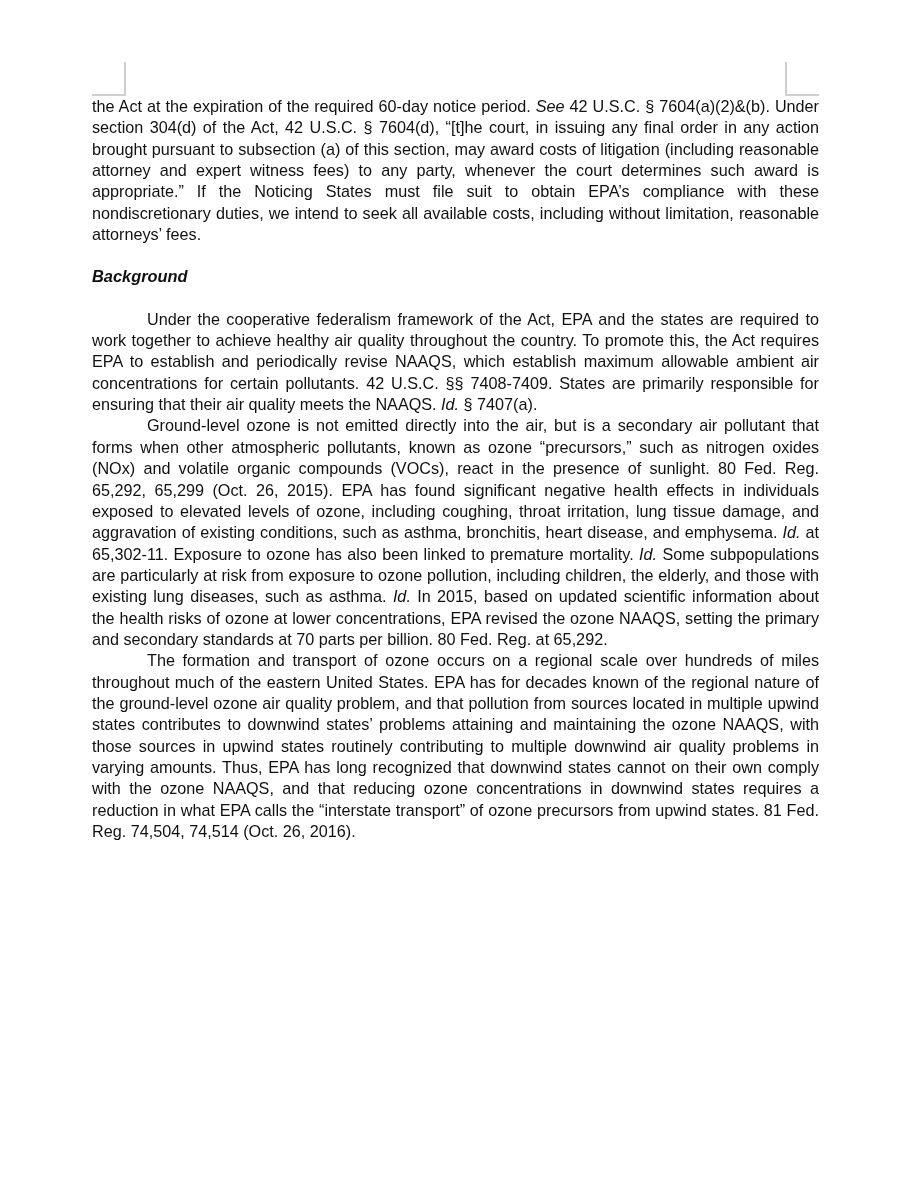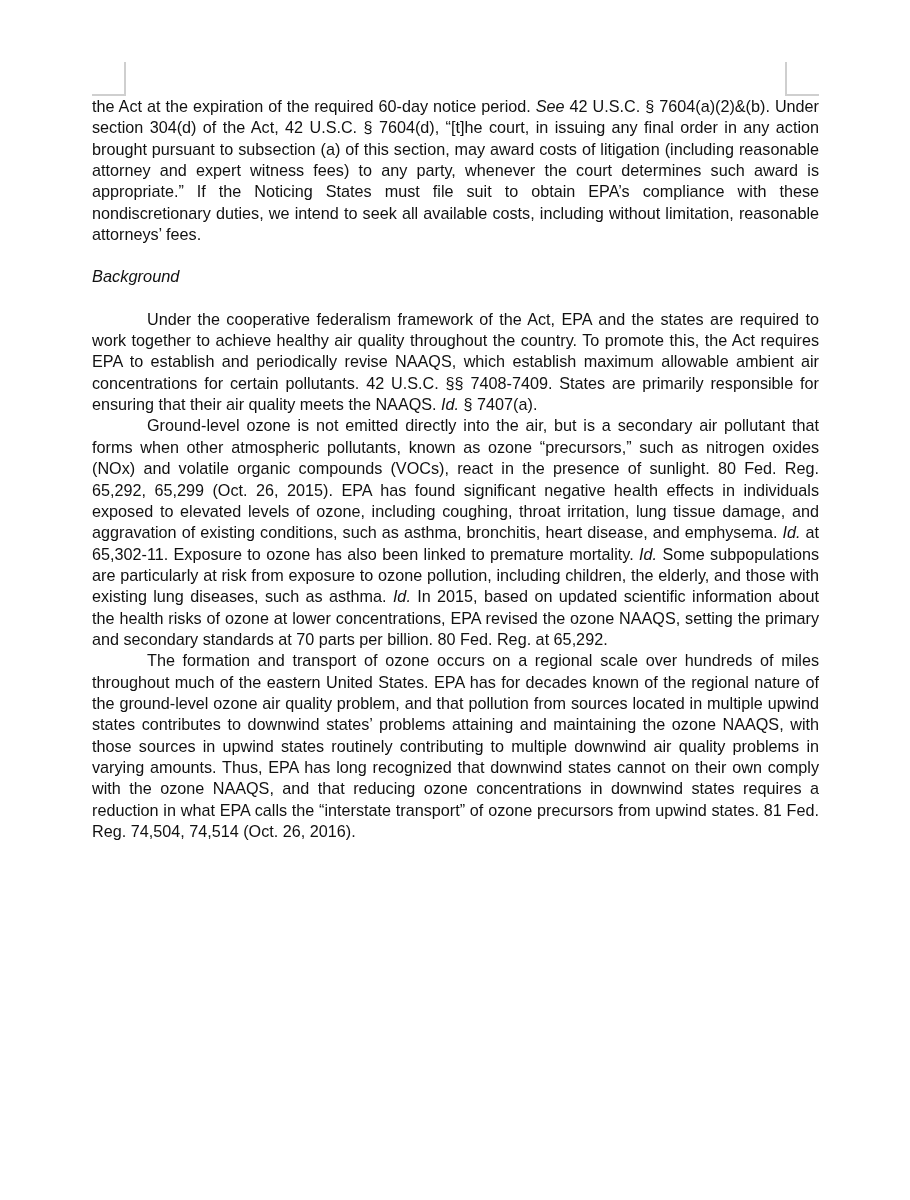--- a/index.html
+++ b/index.html
@@ -71,21 +71,21 @@
     text-indent: 0;
   }
   .para + .para,
   .para-flush + .para {
   }
 
   .section-heading {
     font-size: 16.4px;
     line-height: 21.35px;
     font-style: italic;
-    font-weight: normal;
+    font-weight: bold;
     color: #111111;
     margin: 21px 0 21px 0;
     text-indent: 0;
     text-align: left;
   }
 
   .it { font-style: italic; }
 
   .page-number {
     position: absolute;

